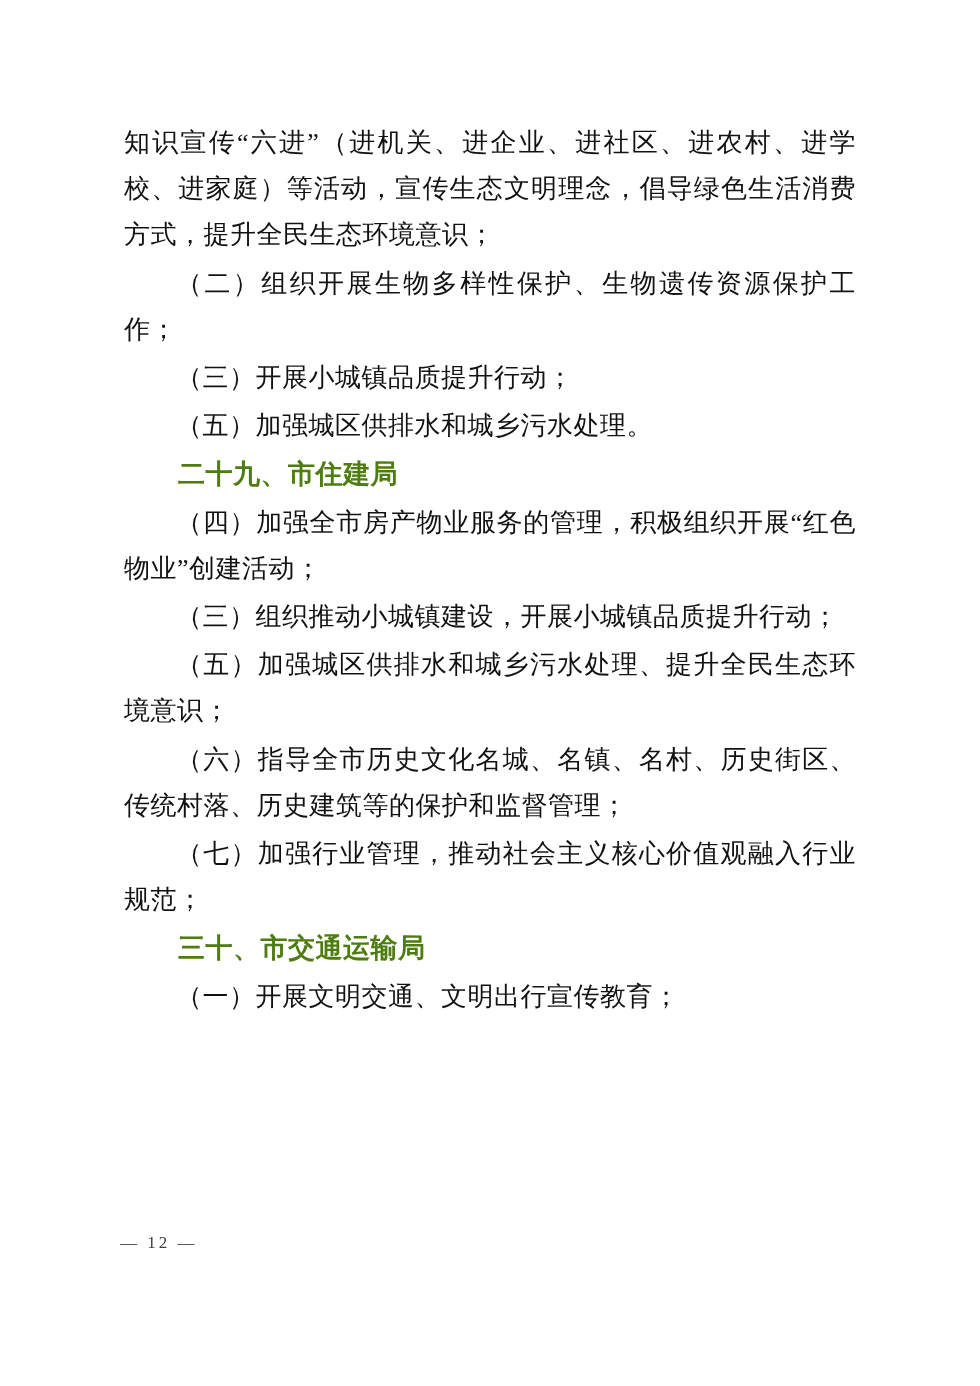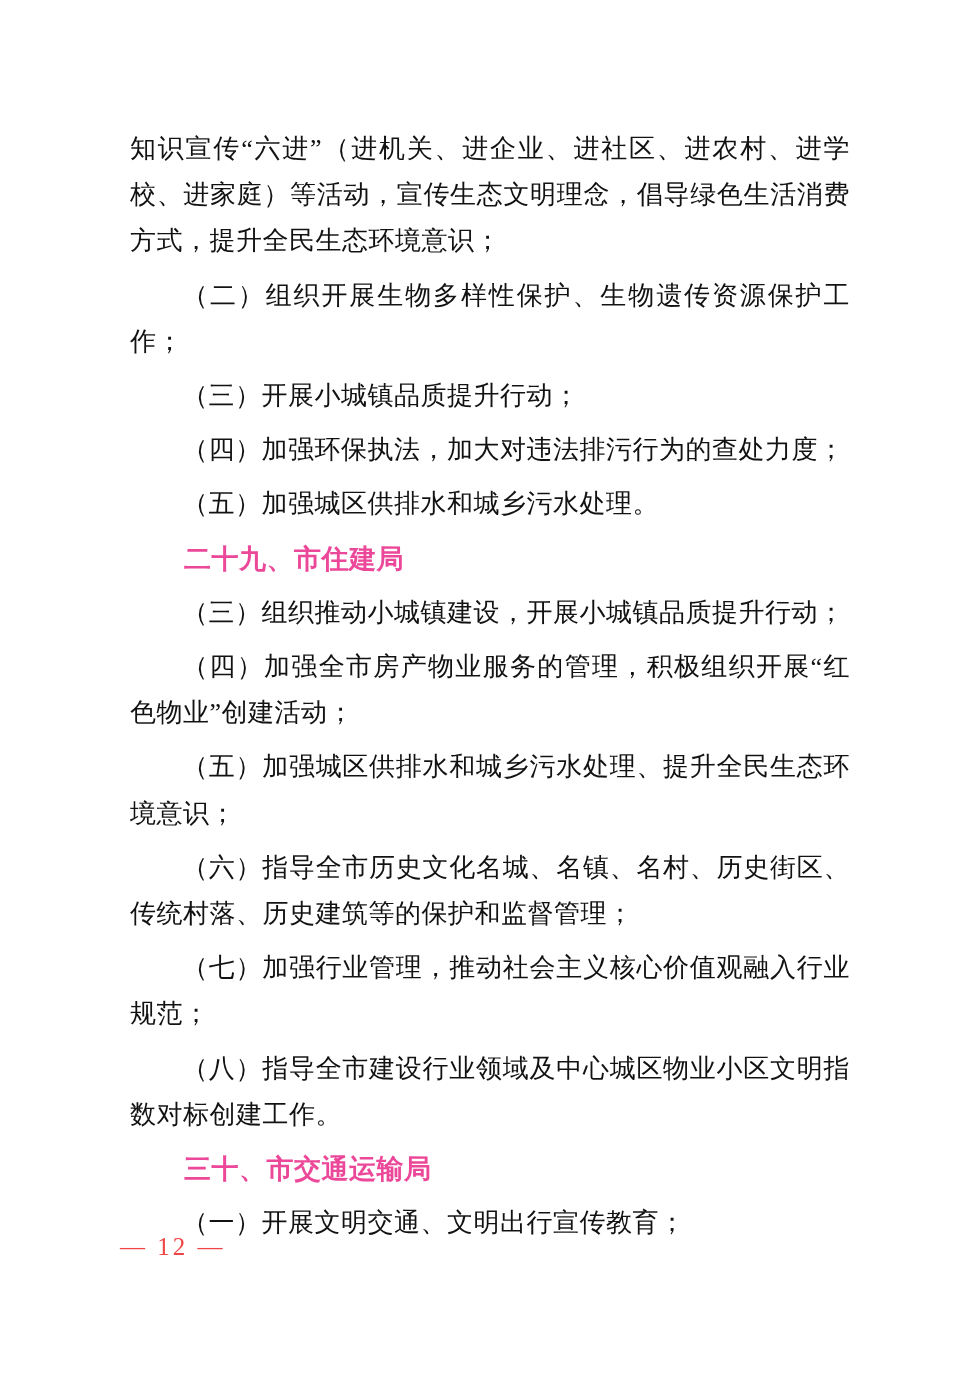--- a/index.html
+++ b/index.html
@@ -17,66 +17,64 @@
     color: #121212;
     font-family: "Liberation Serif", "DejaVu Serif", serif;
   }
   .doc-body {
     position: absolute;
     left: 122px;
     top: 118px;
     width: 736px;
   }
   .doc-body p {
-    margin: 8px;
+    margin: 2px;
     padding: 0;
     font-size: 26px;
     line-height: 46.2px;
     text-align: justify;
     text-justify: inter-ideograph;
     letter-spacing: 0.5px;
   }
   p.para {
     text-indent: 2em;
   }
   p.cont {
     text-indent: 0;
   }
   p.heading {
     font-family: "Liberation Sans", "DejaVu Sans", sans-serif;
     font-weight: 700;
     font-size: 27px;
     text-indent: 2em;
     text-align: left;
-    color: #ec4899;
+    color: #4d7c0f;
   }
   .page-number {
     position: absolute;
     left: 120px;
     top: 1233px;
-    font-size: 25px;
+    font-size: 17px;
     letter-spacing: 3px;
-    color: #ef4444;
+    color: #404040;
     font-family: "Liberation Serif", "DejaVu Serif", serif;
   }
 </style>
 </head>
 <body>
 
 <div class="page">
   <div class="doc-body">
     <p class="cont">知识宣传“六进”（进机关、进企业、进社区、进农村、进学校、进家庭）等活动，宣传生态文明理念，倡导绿色生活消费方式，提升全民生态环境意识；</p>
     <p class="para">（二）组织开展生物多样性保护、生物遗传资源保护工作；</p>
     <p class="para">（三）开展小城镇品质提升行动；</p>
-    <p class="para">（四）加强环保执法，加大对违法排污行为的查处力度；</p>
     <p class="para">（五）加强城区供排水和城乡污水处理。</p>
     <p class="heading">二十九、市住建局</p>
+    <p class="para">（四）加强全市房产物业服务的管理，积极组织开展“红色物业”创建活动；</p>
     <p class="para">（三）组织推动小城镇建设，开展小城镇品质提升行动；</p>
-    <p class="para">（四）加强全市房产物业服务的管理，积极组织开展“红色物业”创建活动；</p>
     <p class="para">（五）加强城区供排水和城乡污水处理、提升全民生态环境意识；</p>
     <p class="para">（六）指导全市历史文化名城、名镇、名村、历史街区、传统村落、历史建筑等的保护和监督管理；</p>
     <p class="para">（七）加强行业管理，推动社会主义核心价值观融入行业规范；</p>
-    <p class="para">（八）指导全市建设行业领域及中心城区物业小区文明指数对标创建工作。</p>
     <p class="heading">三十、市交通运输局</p>
     <p class="para">（一）开展文明交通、文明出行宣传教育；</p>
   </div>
   <div class="page-number">— 12 —</div>
 </div>
 
 </body></html>

